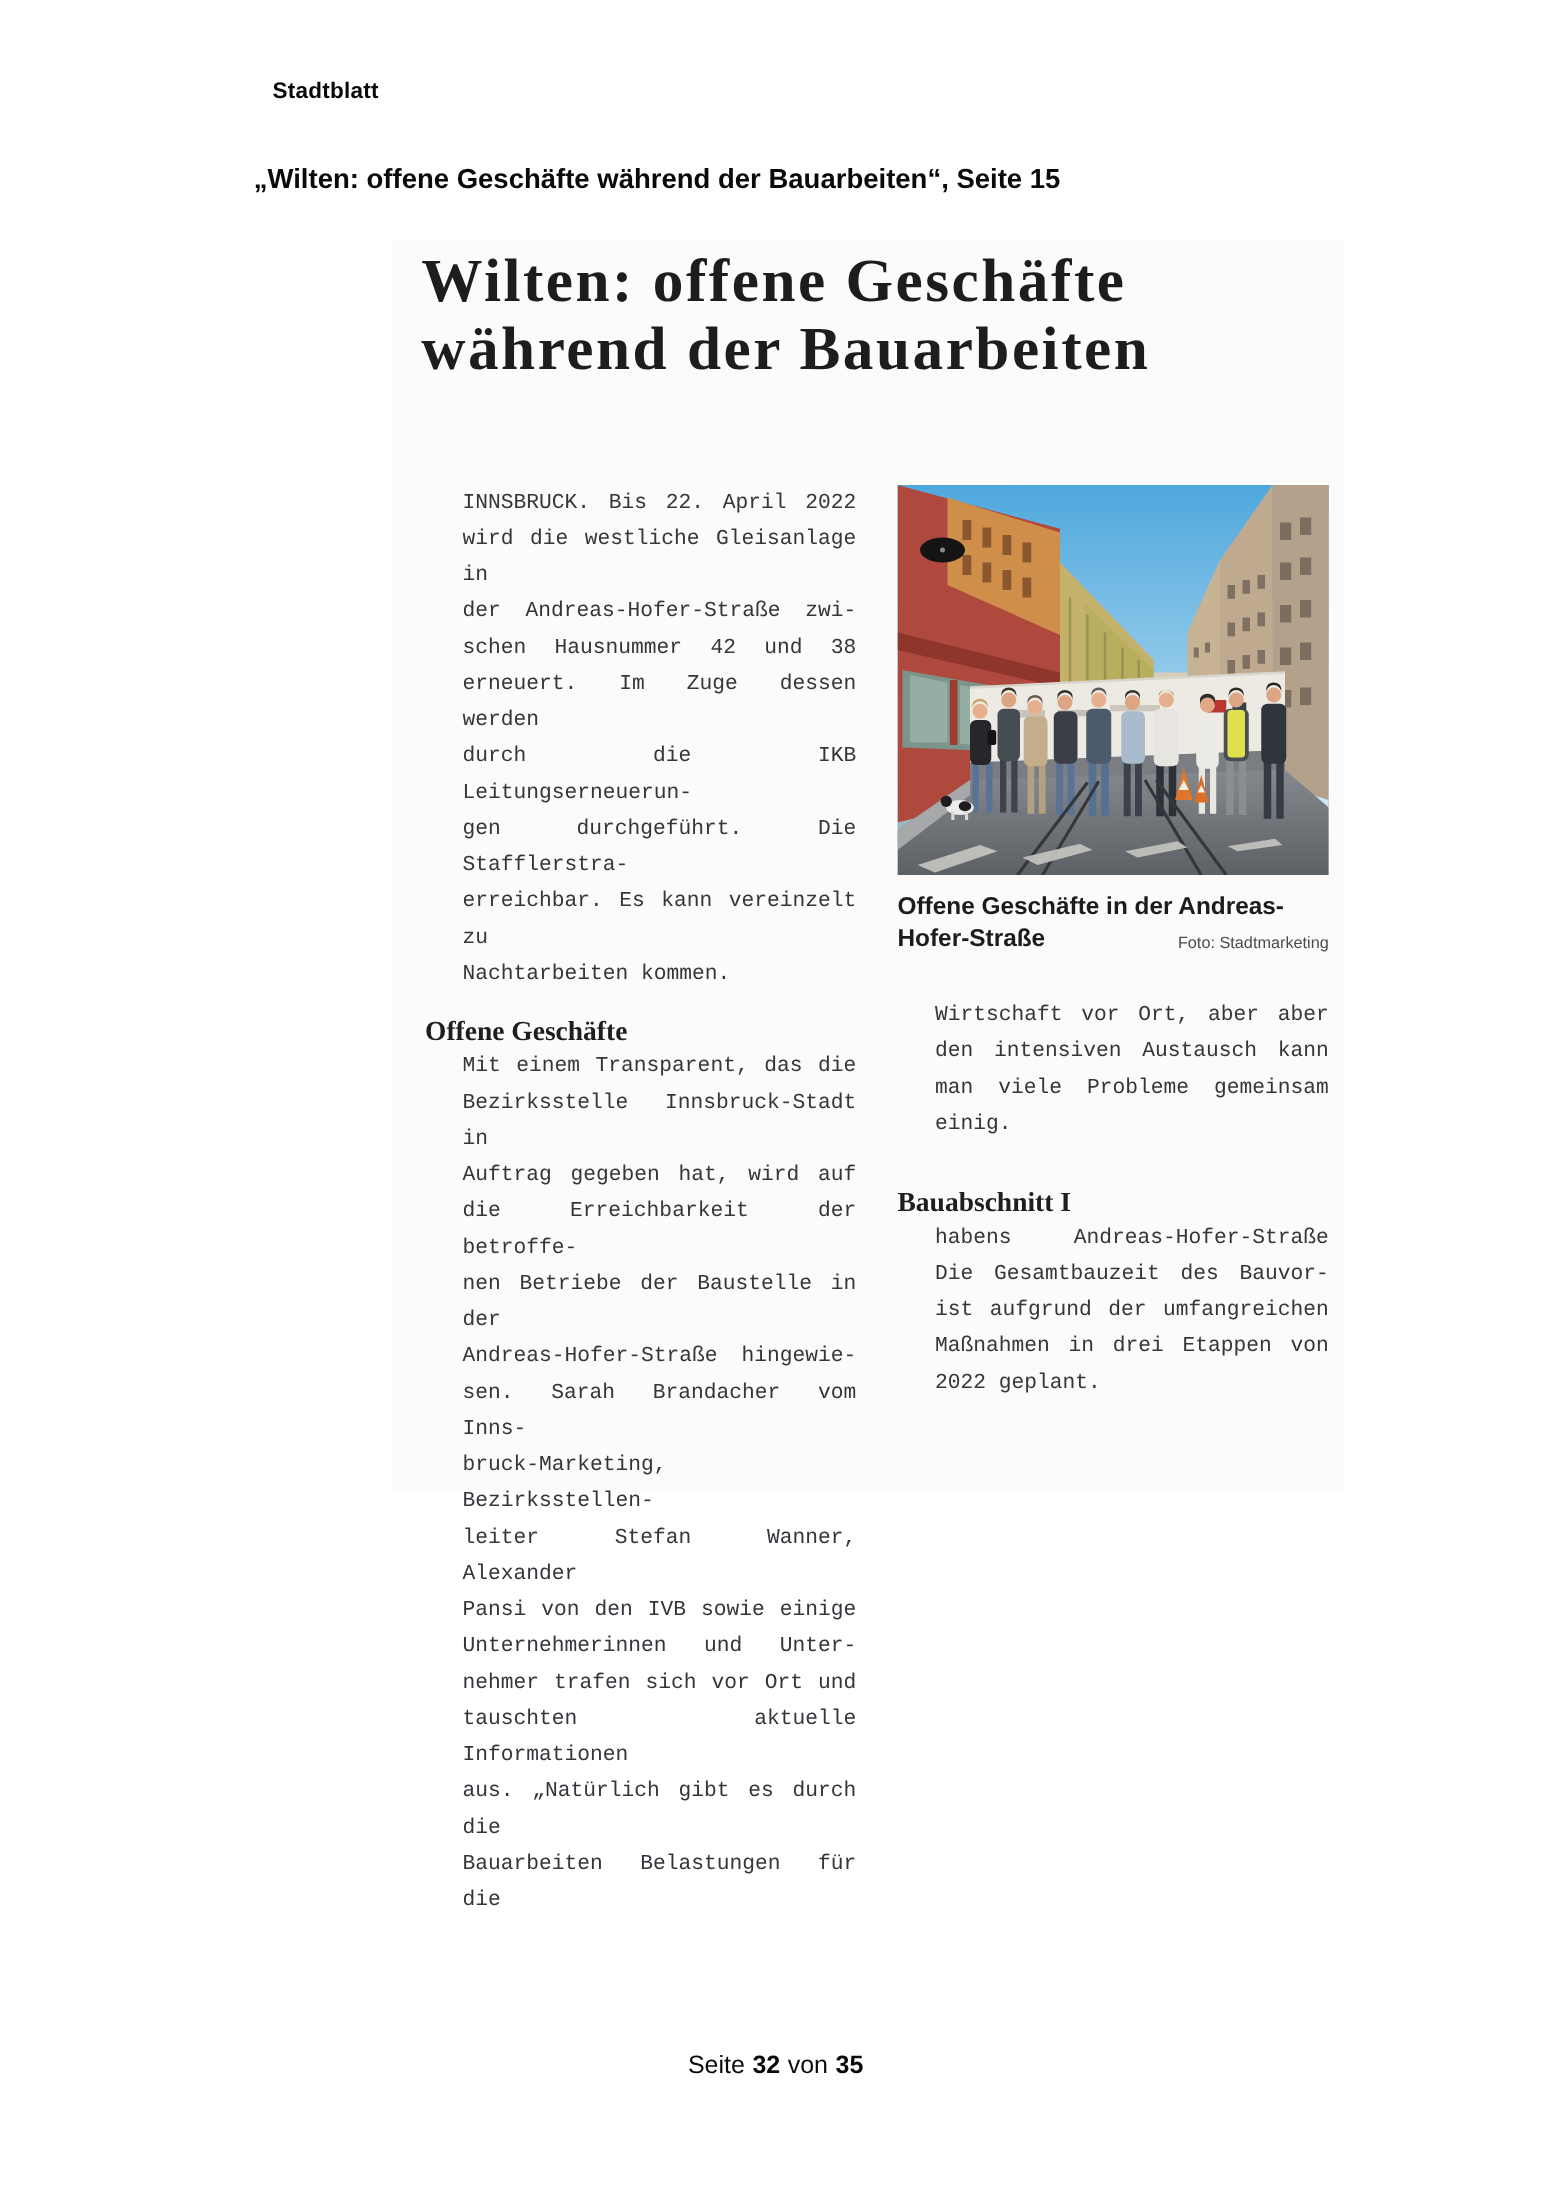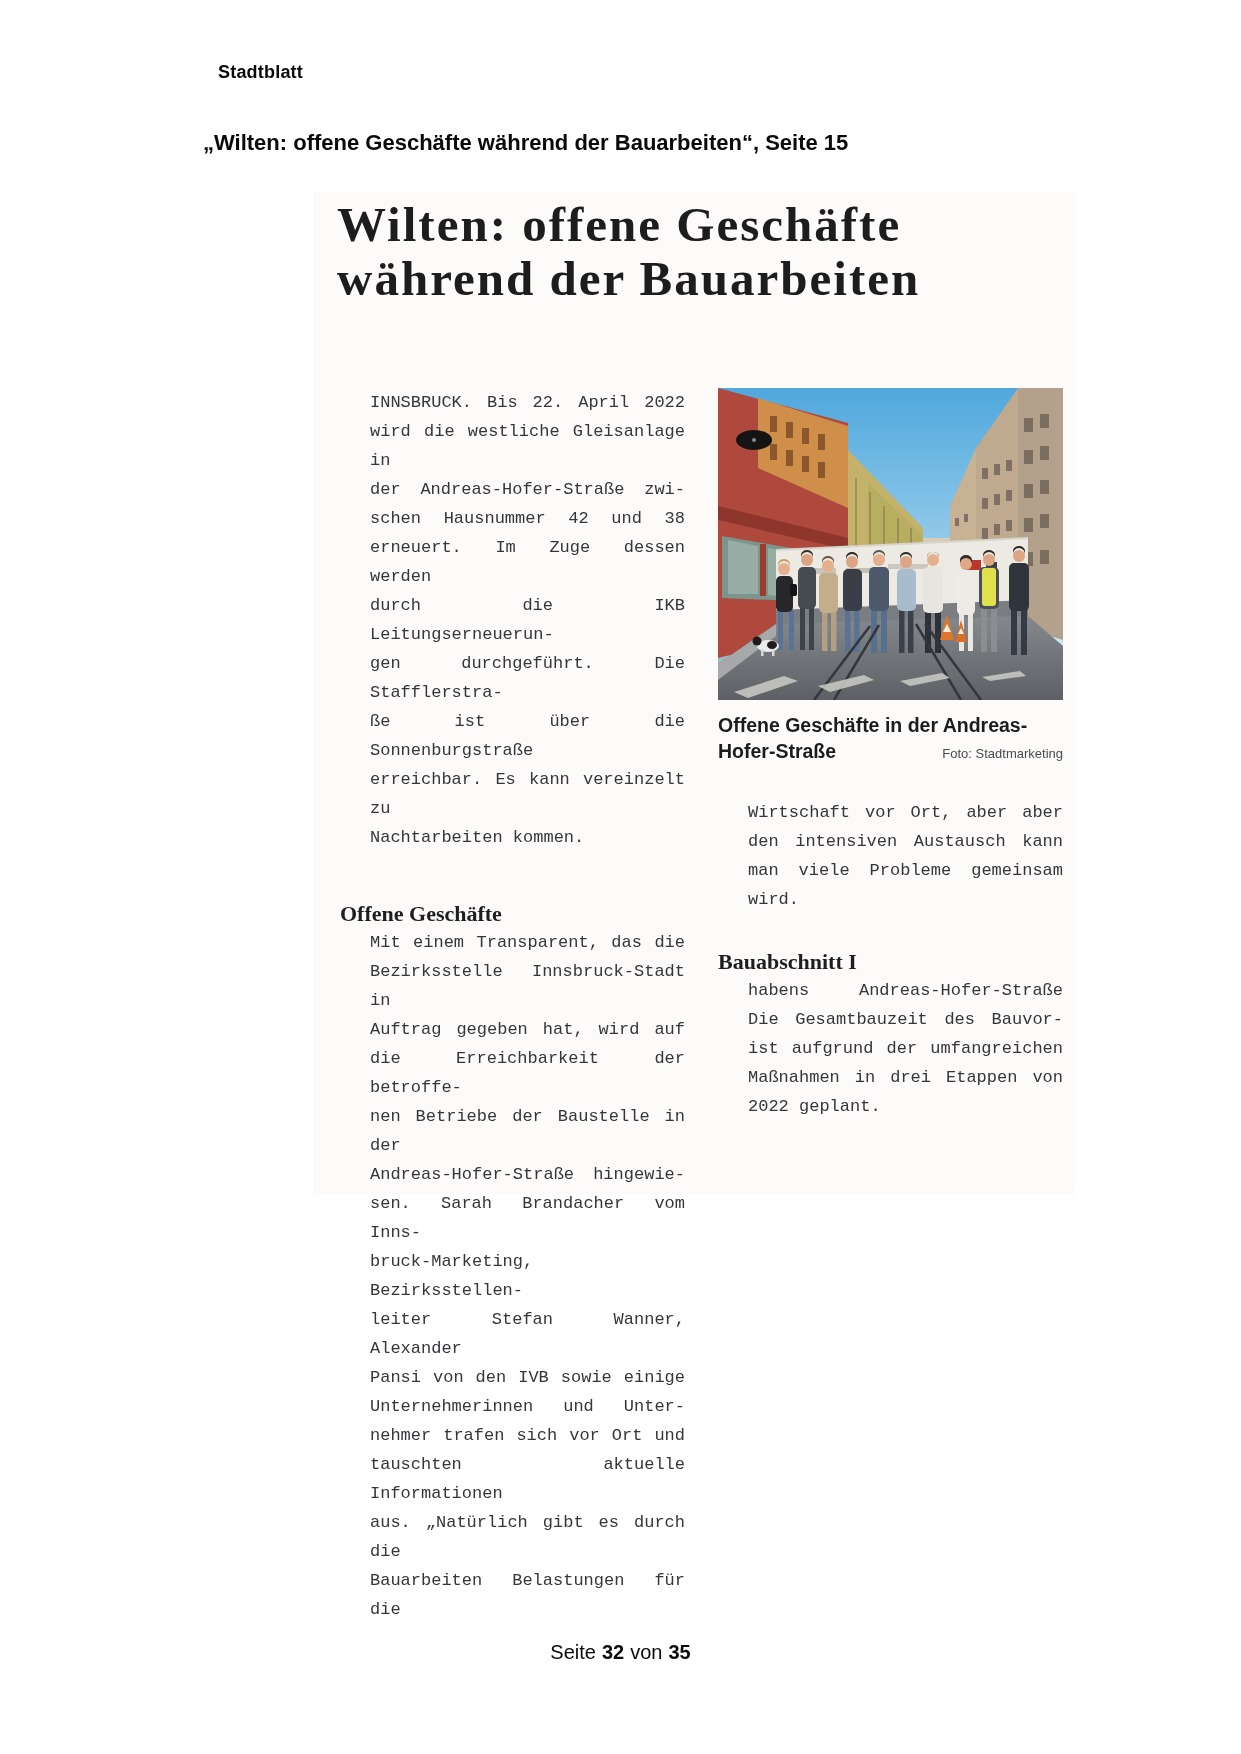--- a/index.html
+++ b/index.html
@@ -33,21 +33,21 @@
     color:#35363c;
     margin-left:30px;
   }
   .justified .tline { text-align:justify; text-align-last:justify; }
   .justified.last-left .tline:last-child { text-align:left; text-align-last:left; }
   .headline .tline { text-align:left; }
   .section-heading {
     font-family:"Liberation Serif", serif; font-size:22px; font-weight:bold;
     line-height:29px; color:#1e1e22;
   }
-  .sh1 { margin-top:47px; }
+  .sh1 { margin-top:16px; }
   .sh2 { margin-top:33px; }
   .photo { width:345px; height:312px; overflow:hidden; background:#9db8c6; }
   .photo svg { display:block; }
   .caption { margin-top:12px; width:345px; }
   .caption-line {
     font-family:"Liberation Sans", sans-serif; font-size:19.5px; font-weight:bold;
     line-height:26px; color:#1b1c1e;
   }
   .caption-row { display:flex; justify-content:space-between; align-items:flex-end; }
   .credit {
@@ -80,21 +80,20 @@
 
     <div class="col col-left">
       <div class="body-text justified last-left">
           <div class="tline">INNSBRUCK. Bis 22. April 2022</div>
           <div class="tline">wird die westliche Gleisanlage in</div>
           <div class="tline">der Andreas-Hofer-Straße zwi-</div>
           <div class="tline">schen Hausnummer 42 und 38</div>
           <div class="tline">erneuert. Im Zuge dessen werden</div>
           <div class="tline">durch die IKB Leitungserneuerun-</div>
           <div class="tline">gen durchgeführt. Die Stafflerstra-</div>
-          <div class="tline">ße ist über die Sonnenburgstraße</div>
           <div class="tline">erreichbar. Es kann vereinzelt zu</div>
           <div class="tline">Nachtarbeiten kommen.</div>
         </div>
       <div class="section-heading sh1">Offene Geschäfte</div>
       <div class="body-text justified p-after-heading">
           <div class="tline">Mit einem Transparent, das die</div>
           <div class="tline">Bezirksstelle Innsbruck-Stadt in</div>
           <div class="tline">Auftrag gegeben hat, wird auf</div>
           <div class="tline">die Erreichbarkeit der betroffe-</div>
           <div class="tline">nen Betriebe der Baustelle in der</div>
@@ -323,21 +322,21 @@
         <div class="caption-row">
           <span class="caption-line">Hofer-Straße</span>
           <span class="credit">Foto: Stadtmarketing</span>
         </div>
       </div>
 
       <div class="body-text justified last-left p-after-caption">
           <div class="tline">Wirtschaft vor Ort, aber aber</div>
           <div class="tline">den intensiven Austausch kann</div>
           <div class="tline">man viele Probleme gemeinsam</div>
-          <div class="tline">wird.</div>
+          <div class="tline">einig.</div>
         </div>
       <div class="section-heading sh2">Bauabschnitt I</div>
       <div class="body-text justified last-left p-after-heading">
           <div class="tline">habens Andreas-Hofer-Straße</div>
           <div class="tline">Die Gesamtbauzeit des Bauvor-</div>
           <div class="tline">ist aufgrund der umfangreichen</div>
           <div class="tline">Maßnahmen in drei Etappen von</div>
           <div class="tline">2022 geplant.</div>
         </div>
     </div>

